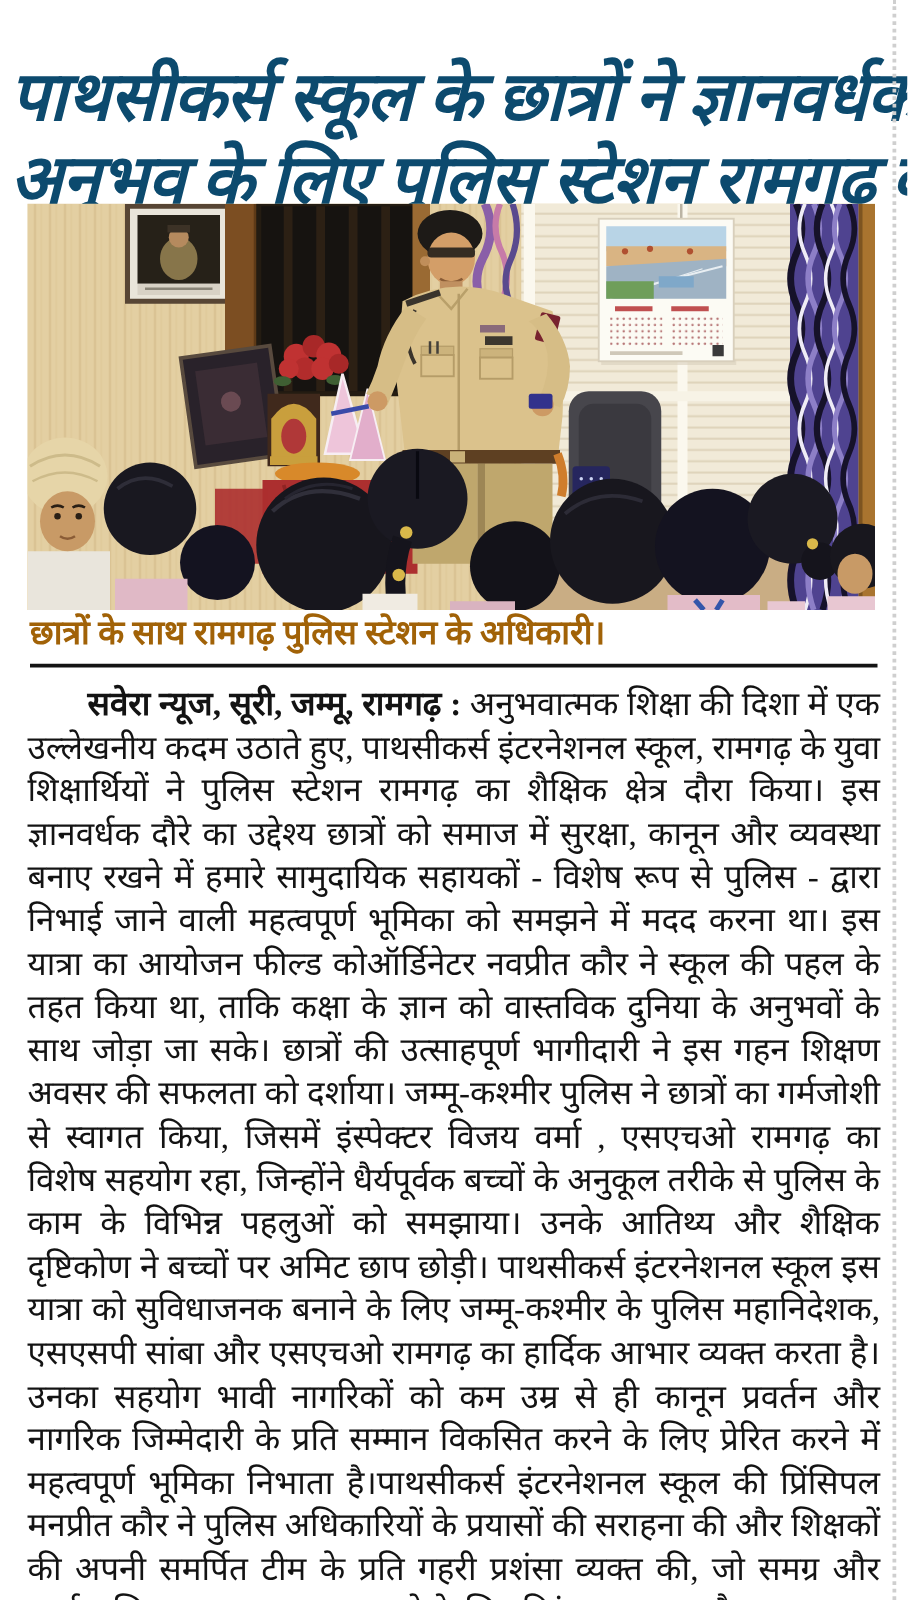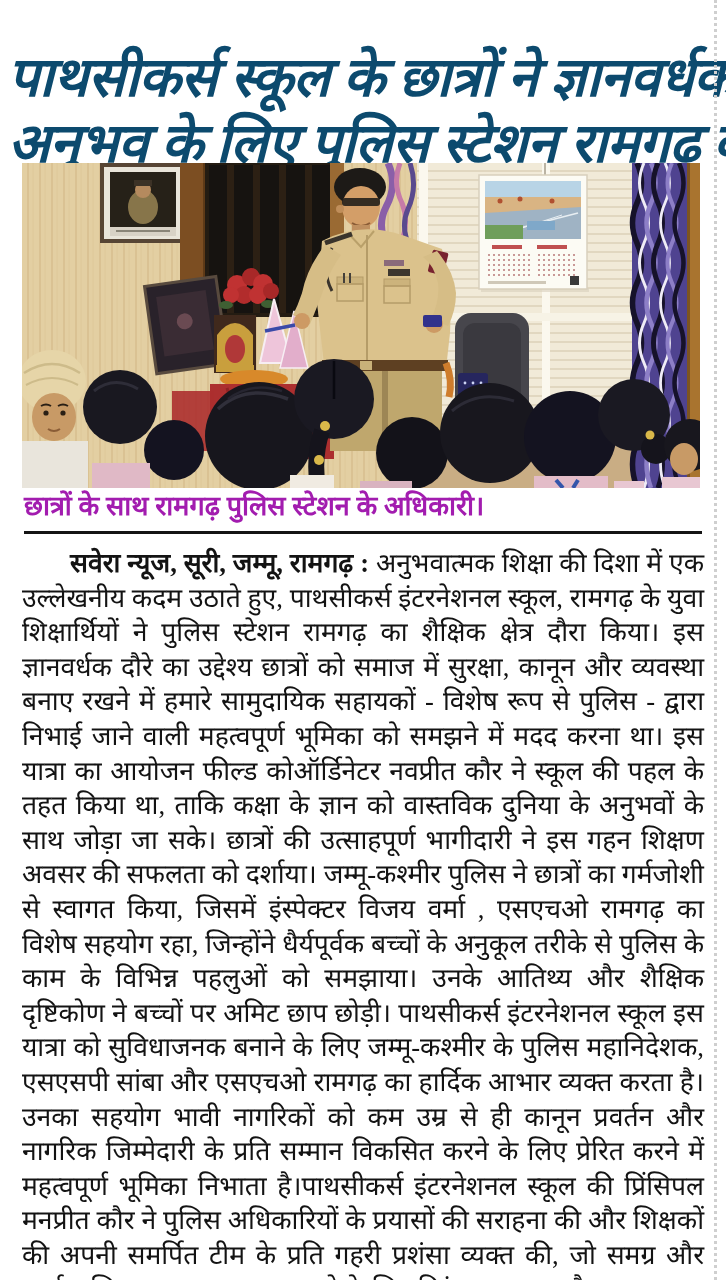--- a/index.html
+++ b/index.html
@@ -15,21 +15,21 @@
     font-style:italic;
   }
   .headline .hl-line{white-space:nowrap;}
   .photo-frame{
     position:absolute;left:22px;top:163px;width:678px;height:325px;
     overflow:hidden;background:#e3cfa2;
   }
   .photo-frame svg{display:block;width:678px;height:325px;}
   .caption{
     position:absolute;left:24px;top:489px;width:680px;
-    font-weight:700;font-size:27px;line-height:34px;color:#a21caf;
+    font-weight:700;font-size:27px;line-height:34px;color:#a16207;
     white-space:nowrap;
   }
   .rule{
     position:absolute;left:24px;top:531px;width:678px;height:3px;
     background:#141414;
   }
   .article{
     position:absolute;left:22px;top:546px;width:682px;
     font-size:26.5px;line-height:34.6px;color:#131313;
     text-align:justify;text-justify:inter-word;

